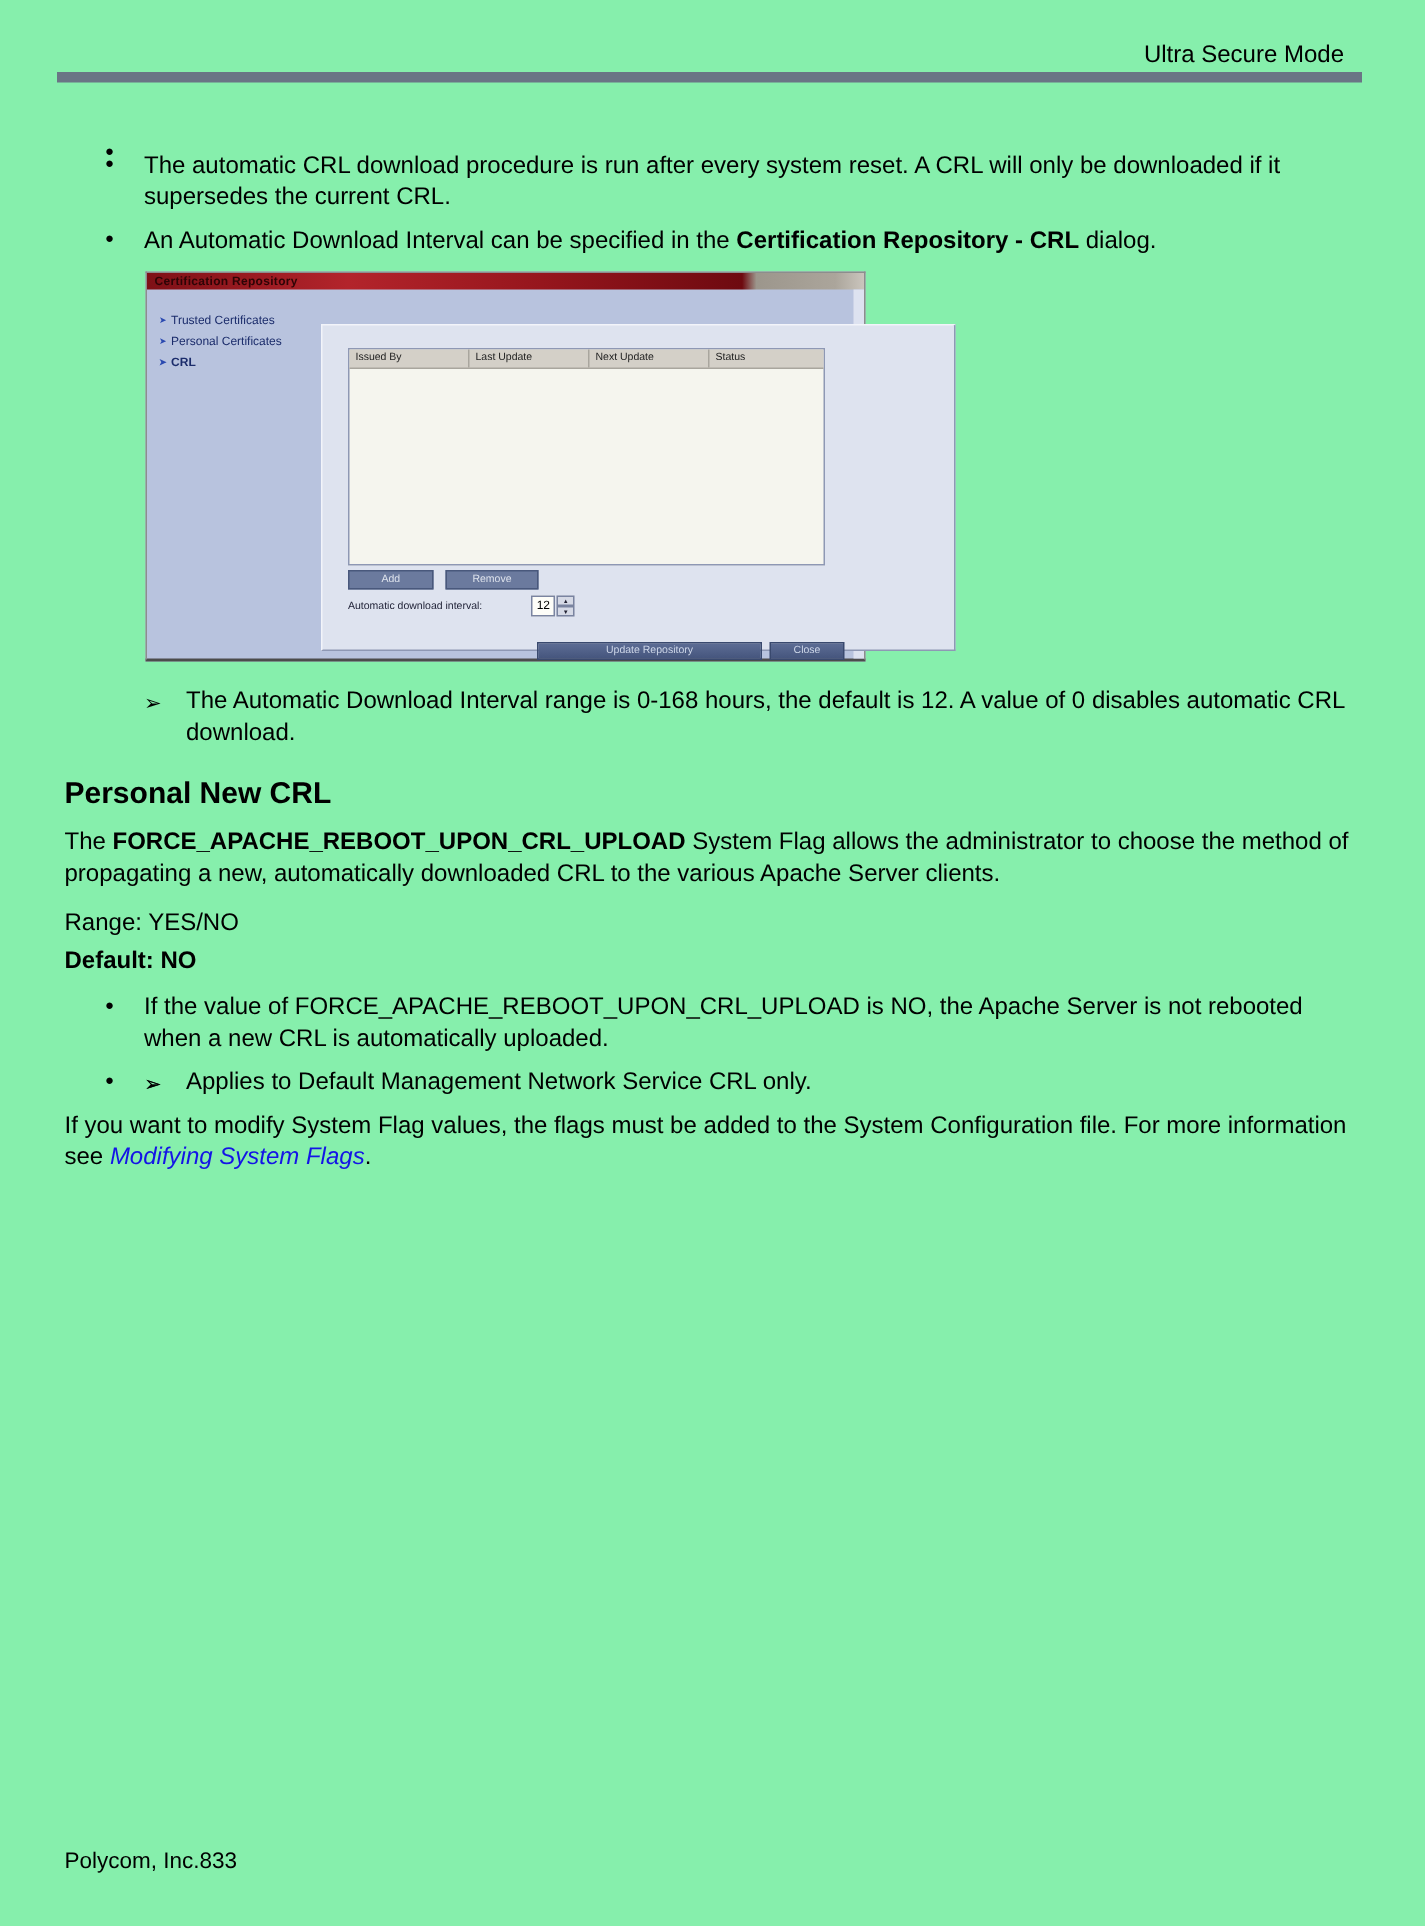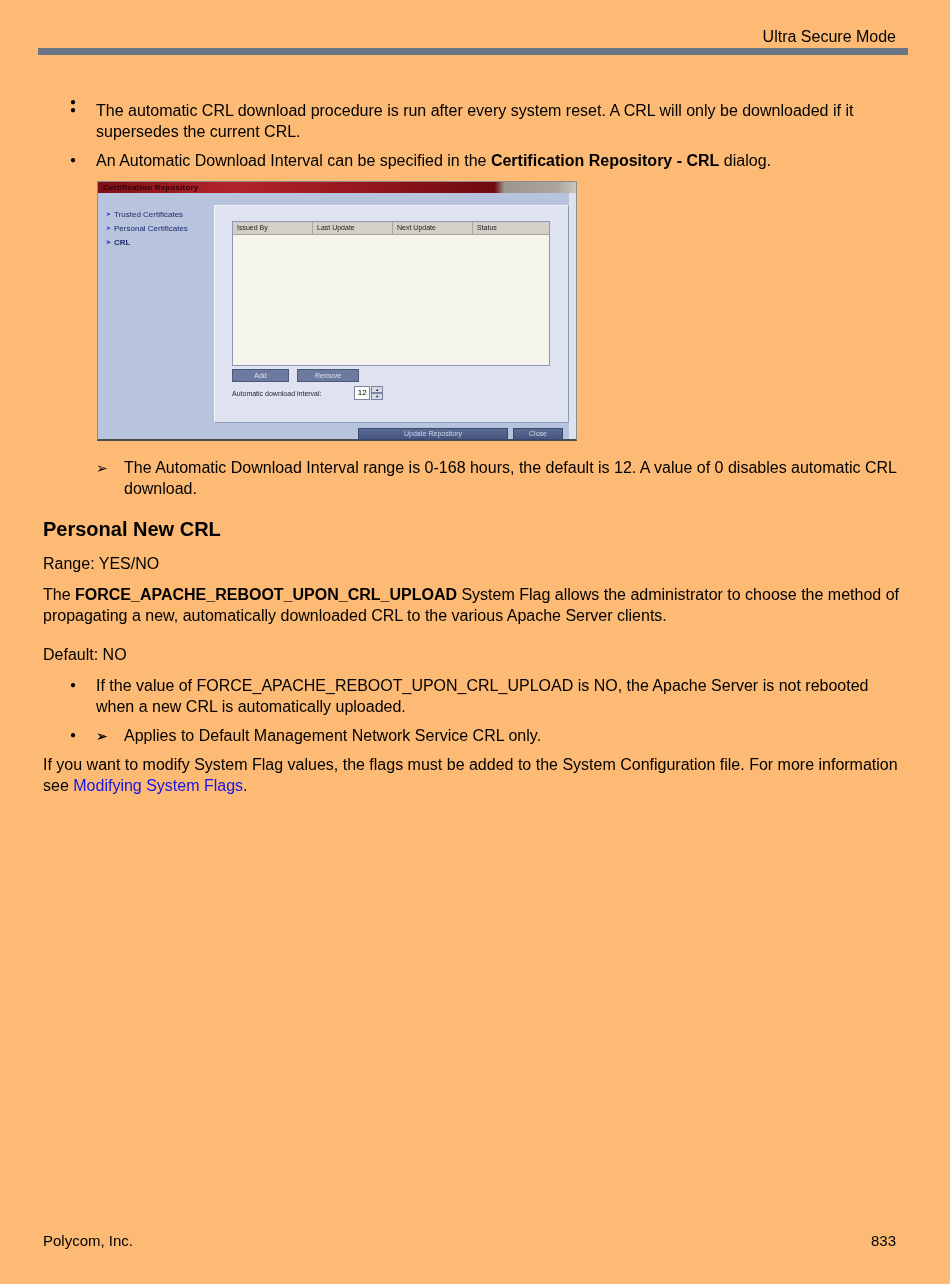--- a/index.html
+++ b/index.html
@@ -1,54 +1,54 @@
 <!DOCTYPE html>
 <html><head>
 <meta charset="utf-8">
 <style>
   * { margin:0; padding:0; box-sizing:border-box; }
   html,body { background:#e9e9e9; }
   .page {
     position:relative; width:950px; height:1284px; margin:0 auto;
-    background:#fdba74; font-family:"Liberation Sans", sans-serif;
+    background:#86efac; font-family:"Liberation Sans", sans-serif;
     font-size:16px; color:#000; overflow:hidden;
   }
   
   .running-head { position:absolute; top:28px; left:43px; right:54px; text-align:right; font-size:16px; }
   .head-rule { position:absolute; top:48px; left:38px; width:870px; height:7px; background:#6a7585; }
 
   
   .content { position:absolute; top:92px; left:43px; width:866px; }
   .para { line-height:21px; }
   .bullet-row { position:relative; padding-left:53px; line-height:21px; }
   .bullet-row .b-marker { position:absolute; left:27px; top:5px; font-size:10px; line-height:10px; }
   .note-row { position:relative; padding-left:81px; line-height:21px; }
   .note-row .n-marker { position:absolute; left:53px; top:1px; font-size:14px; }
   .section-heading { font-size:20px; font-weight:bold; line-height:24px; }
   .mono-bold { font-weight:bold; }
-  .doc-link { color:#1414e6; cursor:pointer; text-decoration:none; }
+  .doc-link { color:#1414e6; cursor:pointer; text-decoration:none;font-style:italic; }
 
   
   .shot {
     position:relative; width:480px; height:260px; margin:10px 15px 0 54px;
     border:1px solid #8d8d8d; border-bottom:2px solid #4c4c4c;
     background:#b8c3de; font-family:"Liberation Sans", sans-serif;
   }
   .shot-title {
     position:absolute; top:0; left:0; right:0; height:11px;
     background:linear-gradient(90deg,#7e1016 0%,#b3242b 28%,#96161d 55%,#6e0a10 83%,#9c968c 85%,#aba59b 96%,#cac5bd 100%);
     color:#2e0406; font-size:8px; font-weight:bold; line-height:11px; padding-left:5px;
     letter-spacing:0.2px;
   }
   .right-strip { position:absolute; top:11px; right:0; width:7px; bottom:0; background:#dde2f0; }
   .side-item { position:absolute; left:8px; width:104px; height:10px; font-size:8px; color:#1b2c6b; line-height:10px; }
   .side-item .side-arrow { color:#2a49b0; font-size:6px; margin-right:3px; vertical-align:1px; }
   .side-item.bold { font-weight:bold; }
   .panel {
-    position:absolute; left:116px; top:23px; width:355px; height:218px;
+    position:absolute; left:116px; top:34px; width:423px; height:218px;
     background:#dee3ef;
     border:1px solid; border-color:#f2f4fa #8e98b4 #8e98b4 #f2f4fa;
   }
   .tbl { position:absolute; left:17px; top:15px; width:318px; height:145px; background:#f5f5ee; border:1px solid #8e98b4; }
   .tbl-head { display:flex; height:13px; background:#d4d0c8; border-bottom:1px solid #a9a69e; }
   .tbl-th { font-size:7px; color:#222; line-height:12px; padding-left:4px; border-right:1px solid #a9a69e; overflow:hidden; white-space:nowrap; }
   .tbl-th:nth-child(1){ width:80px; } .tbl-th:nth-child(2){ width:80px; }
   .tbl-th:nth-child(3){ width:80px; } .tbl-th:nth-child(4){ flex:1; border-right:none; }
   .tbl-body { height:130px; }
   .btn-mid {
@@ -65,21 +65,21 @@
   .spin-btn { flex:1; background:#d6dae6; border:1px solid #7a84a0; font-size:4px; line-height:5px; text-align:center; color:#223; cursor:pointer; padding:0; }
   .btn-dark {
     position:absolute; top:246px; height:12px; background:linear-gradient(180deg,#5c6c94,#45557d);
     color:#cdd6e8; font-size:7px; line-height:10px; text-align:center;
     border:1px solid #39496e; font-family:"Liberation Sans", sans-serif; cursor:pointer;
   }
   .btn-update { left:260px; width:150px; }
   .btn-close { left:415px; width:50px; }
 
   
-  .footer { position:absolute; top:1232px; left:43px; right:54px; display:flex; justify-content:space-between; font-size:15px; }
+  .footer { position:absolute; top:1232px; left:43px; right:54px; display:flex; justify-content:flex-start; font-size:15px; }
 </style>
 </head>
 <body>
 
 <div class="page">
 
   <div class="running-head">
     <span>Ultra Secure Mode</span>
   </div>
   <div class="head-rule"></div>
@@ -142,24 +142,24 @@
       <button class="btn-dark btn-close">Close</button>
     </div>
 
     <div class="note-row" style="margin-top:16px;">
       <span class="n-marker">➢</span>
       <span>The Automatic Download Interval range is 0-168 hours, the default is 12. A value of 0 disables automatic CRL download.</span>
     </div>
 
     <h2 class="section-heading" style="margin-top:18px;">Personal New CRL</h2>
 
+    <p class="para" style="margin-top:10px;"><span>The </span><b class="mono-bold">FORCE_APACHE_REBOOT_UPON_CRL_UPLOAD</b><span> System Flag allows the administrator to choose the method of propagating a new, automatically downloaded CRL to the various Apache Server clients.</span></p>
+
     <p class="para" style="margin-top:12px;">Range: YES/NO</p>
-
-    <p class="para" style="margin-top:10px;"><span>The </span><b class="mono-bold">FORCE_APACHE_REBOOT_UPON_CRL_UPLOAD</b><span> System Flag allows the administrator to choose the method of propagating a new, automatically downloaded CRL to the various Apache Server clients.</span></p>
-    <p class="para" style="margin-top:18px;">Default: NO</p>
+    <p class="para" style="margin-top:4px;font-weight:bold;">Default: NO</p>
 
     <div class="bullet-row" style="margin-top:10px;">
       <span class="b-marker">●</span>
       <span>If the value of FORCE_APACHE_REBOOT_UPON_CRL_UPLOAD is NO, the Apache Server is not rebooted when a new CRL is automatically uploaded.</span>
     </div>
 
     <div class="bullet-row" style="margin-top:8px;">
       <span class="b-marker">●</span>
     </div>
 

